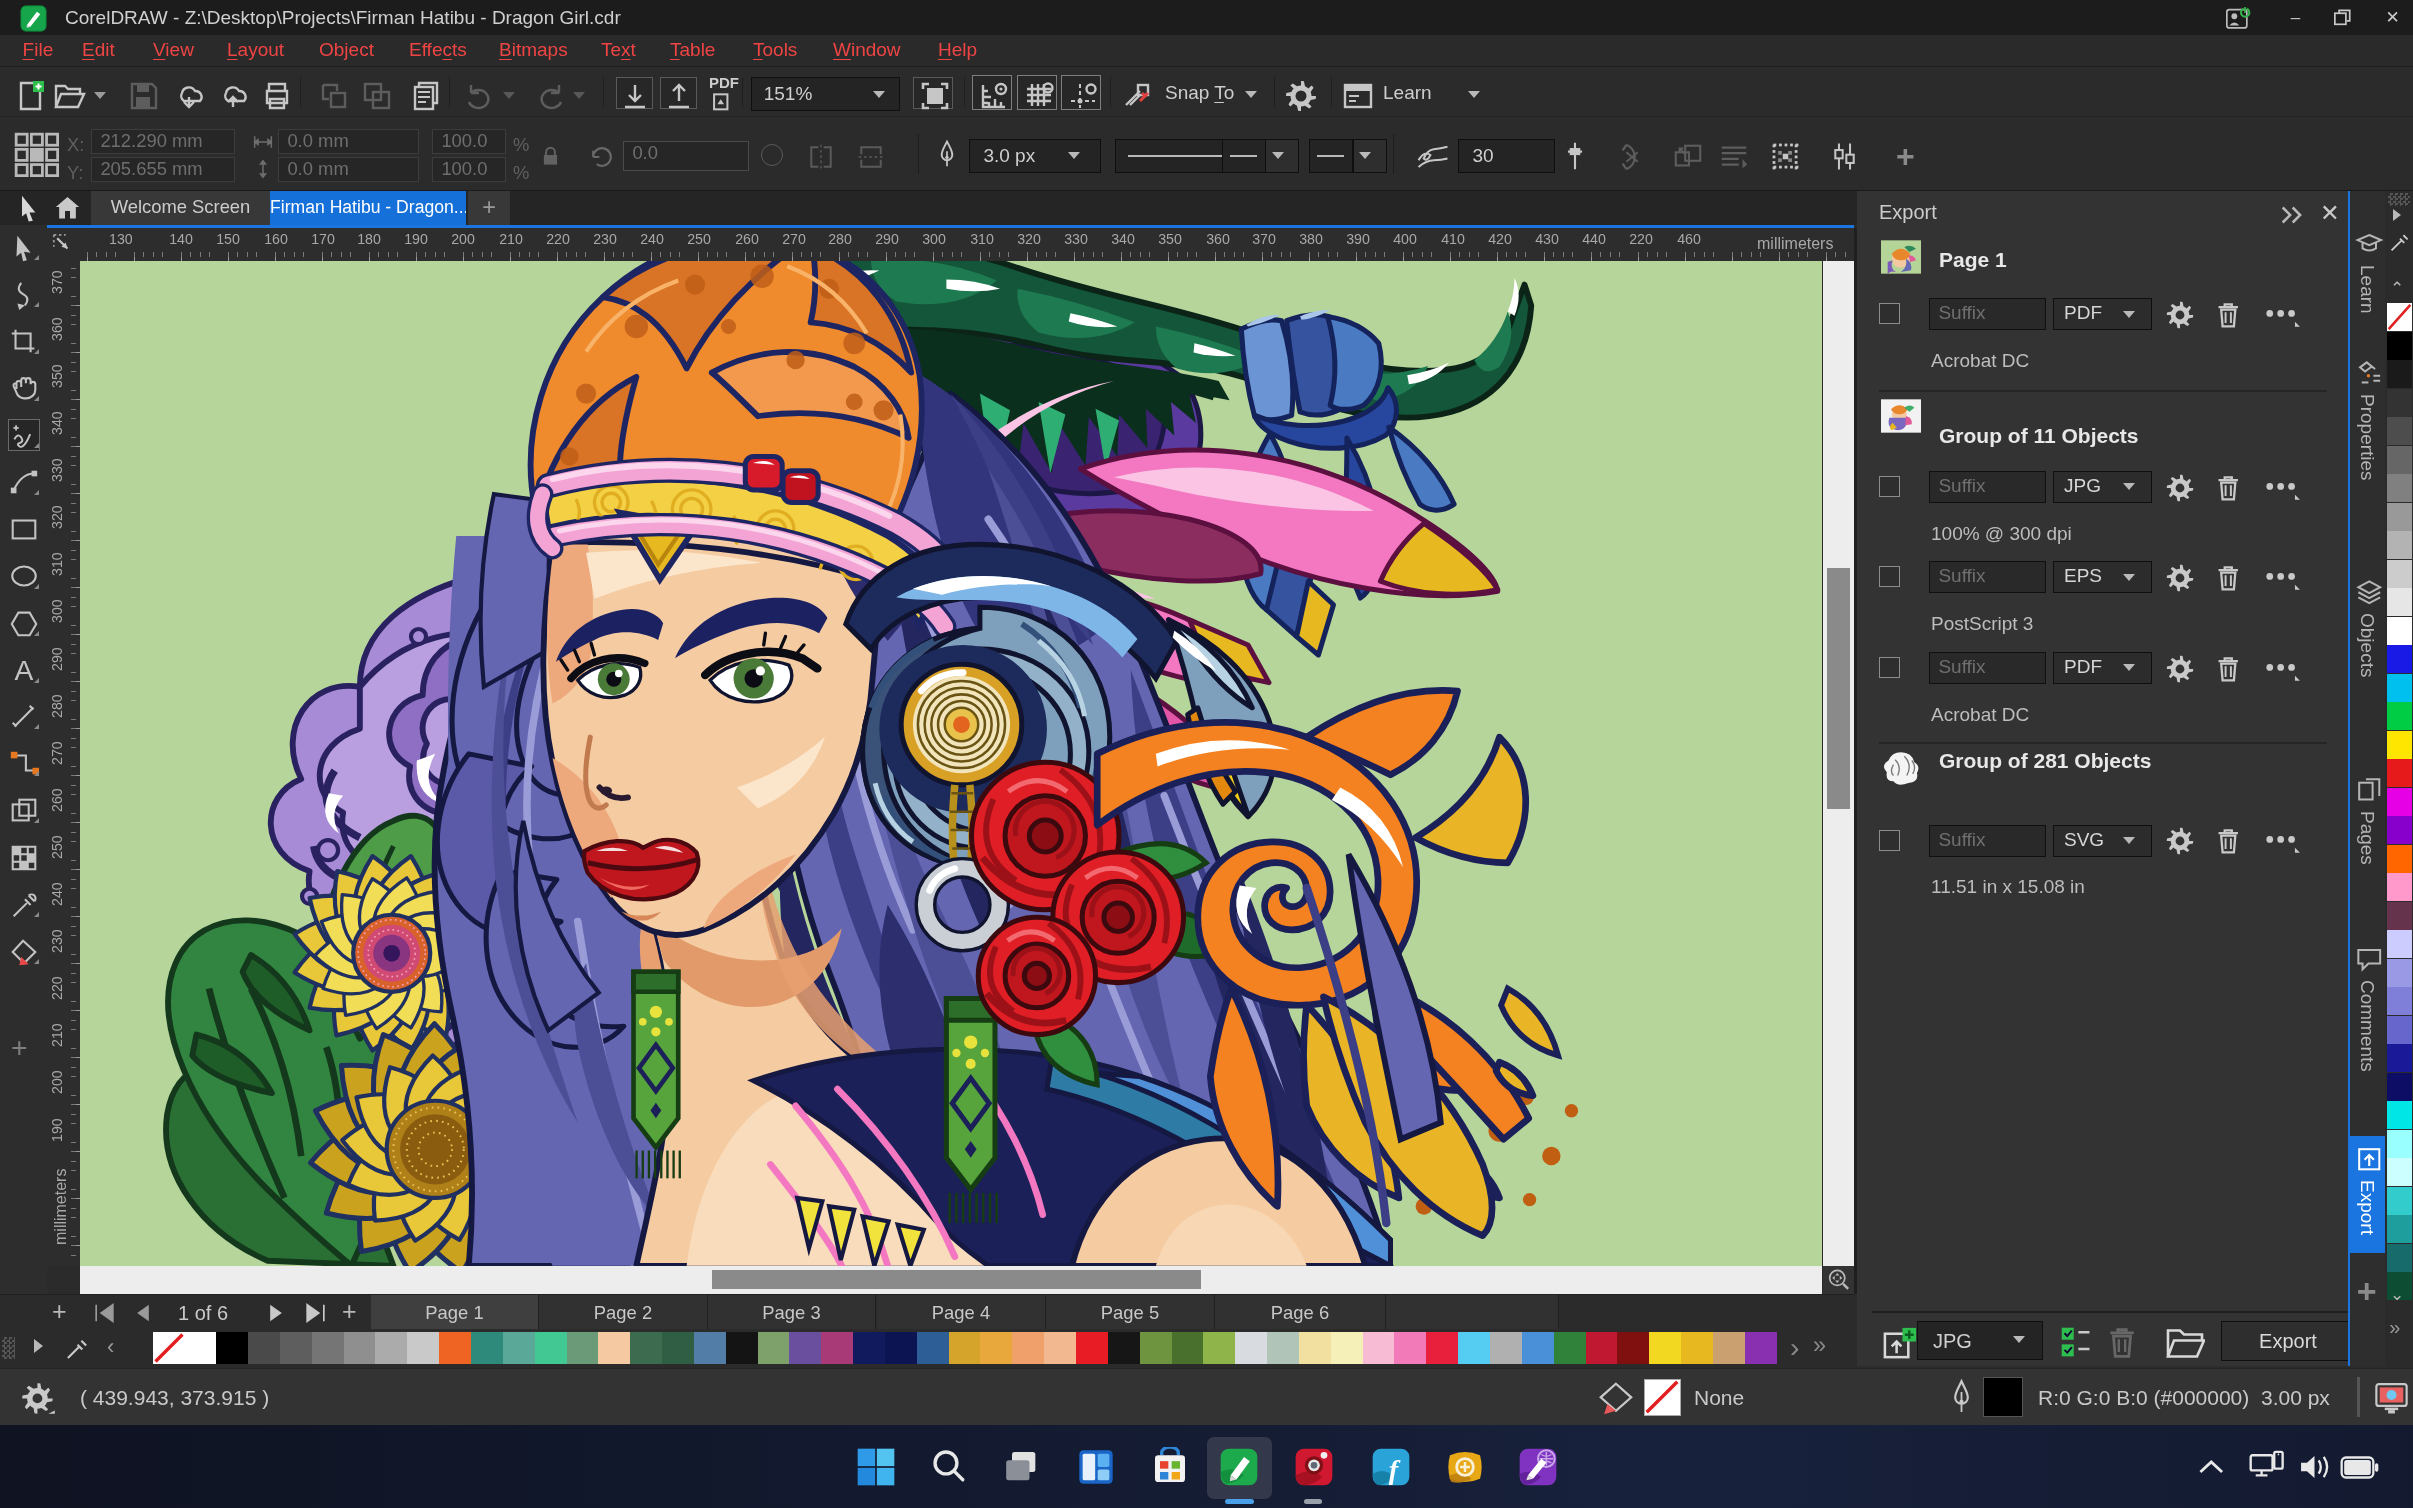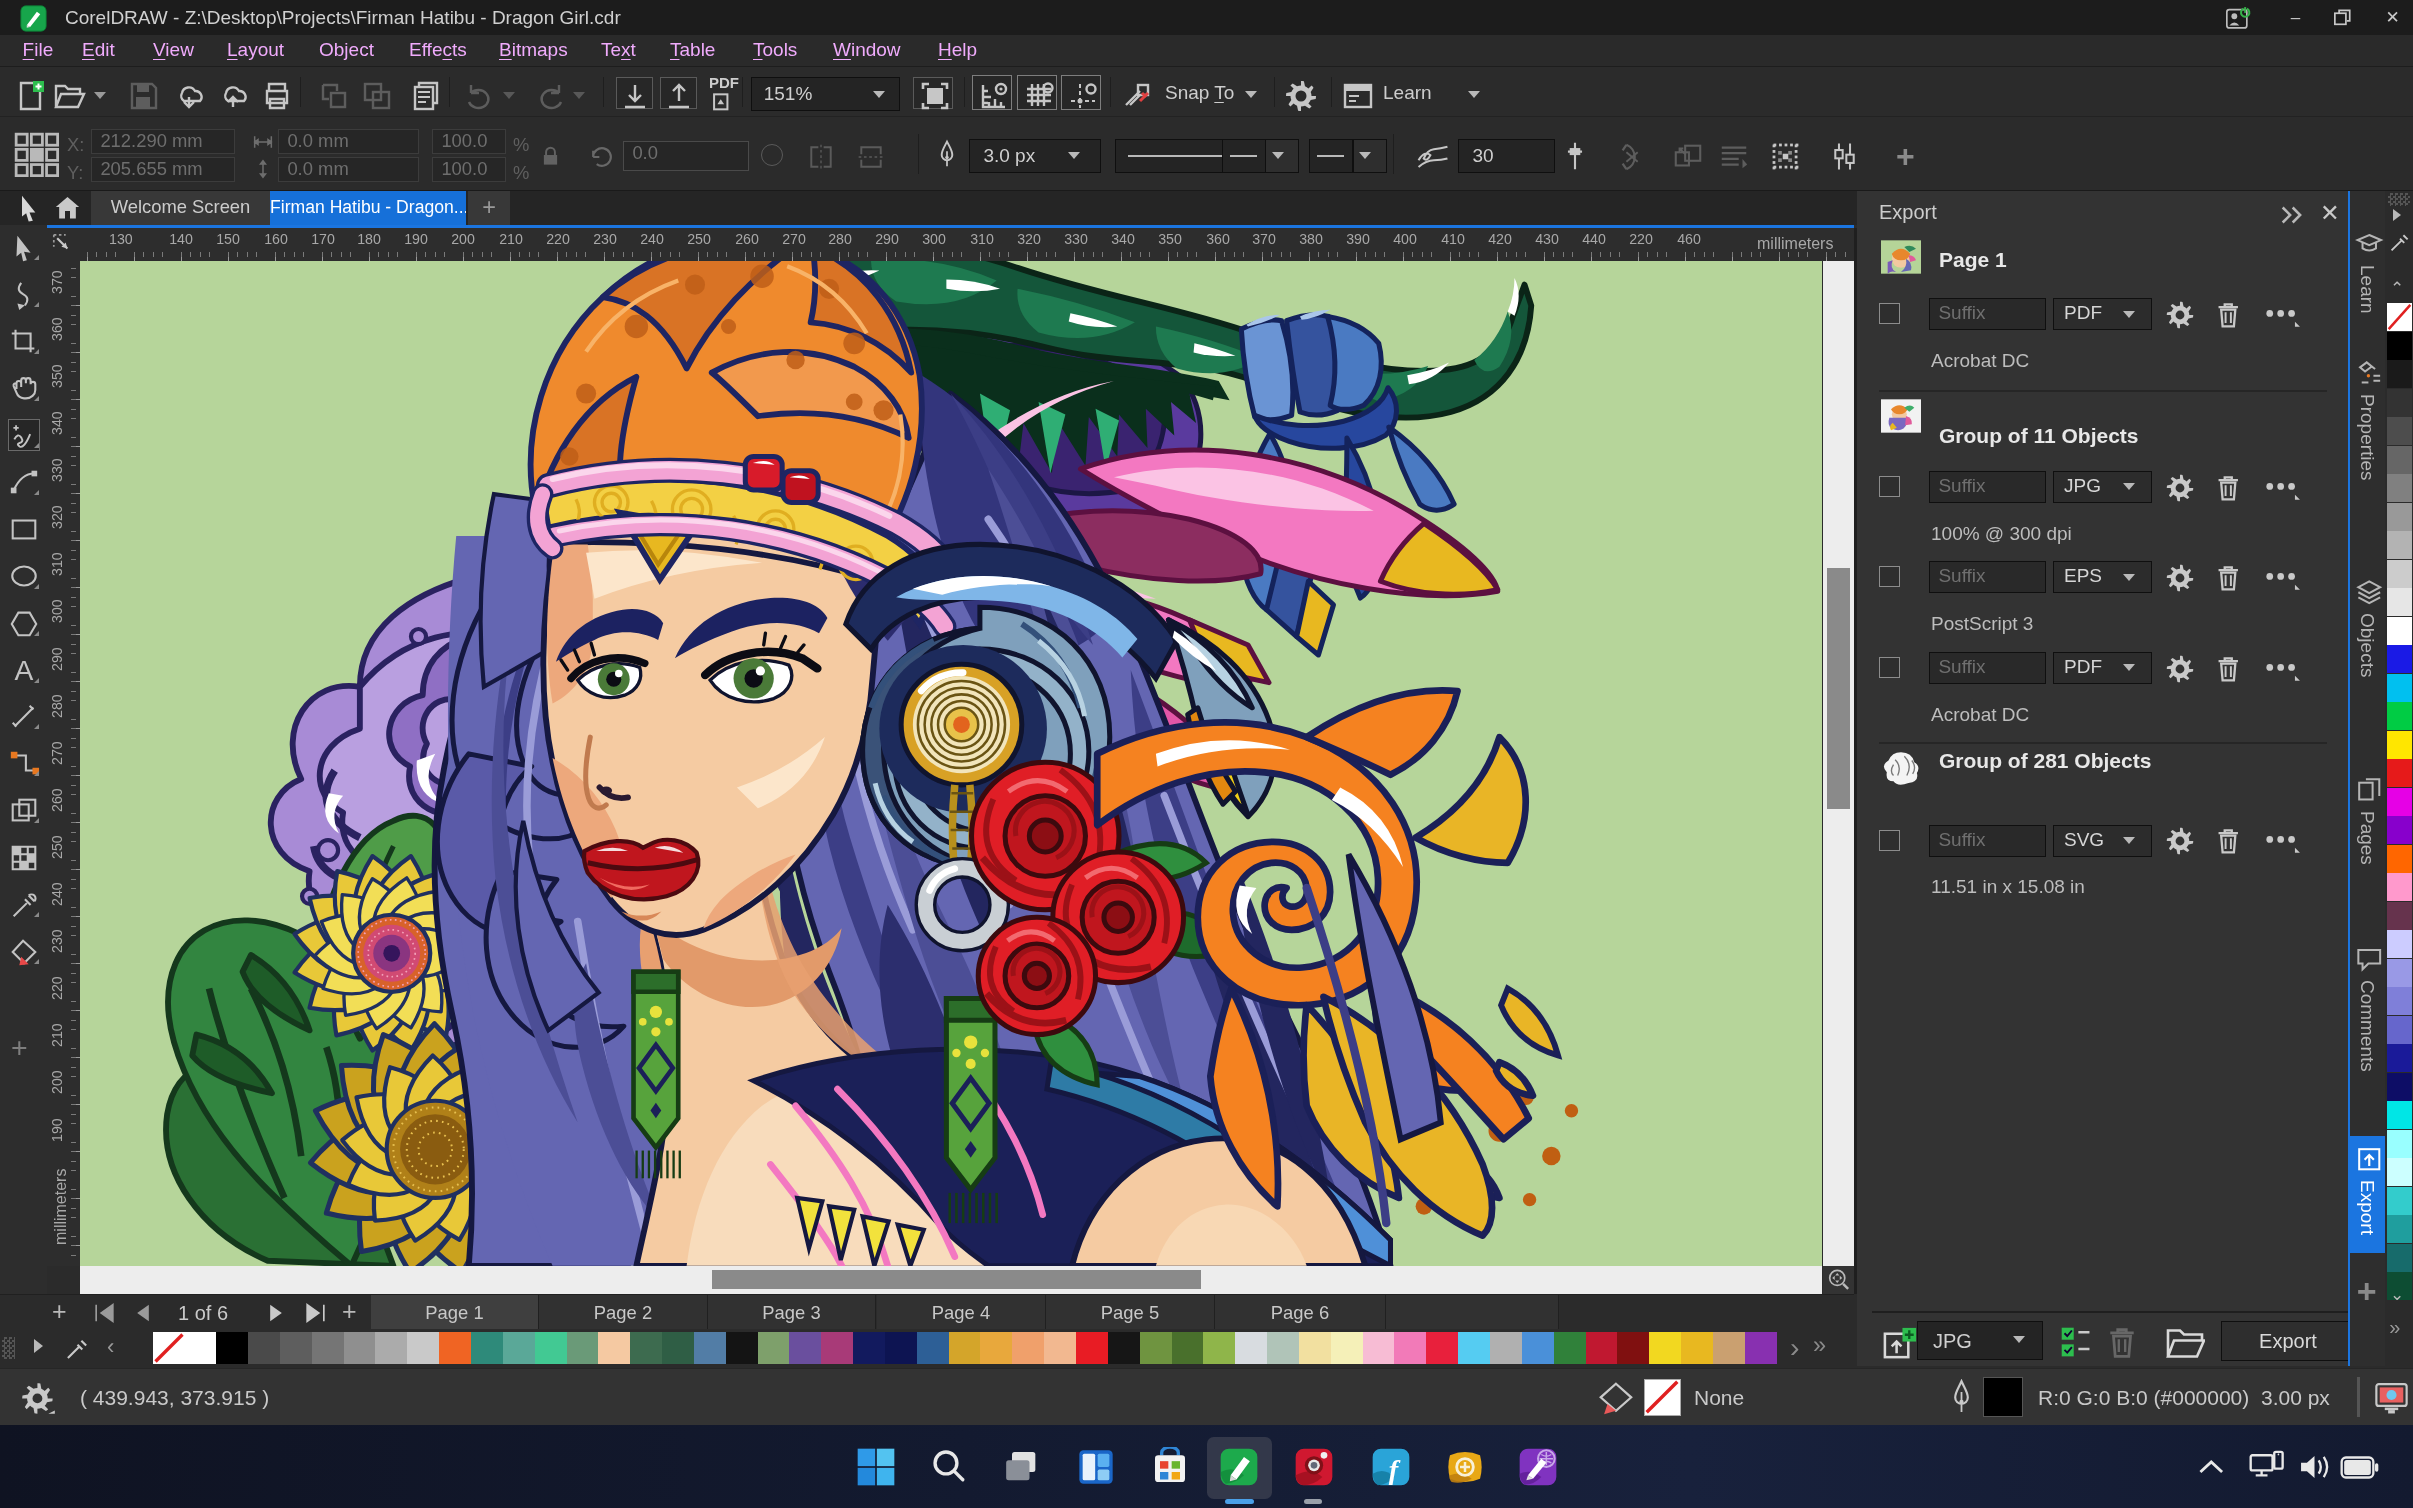--- a/index.html
+++ b/index.html
@@ -6,21 +6,21 @@
   html,body { width:2413px; height:1508px; overflow:hidden; background:#000; }
   body { font-family:"Liberation Sans", sans-serif; }
   #app { position:absolute; left:0; top:0; width:2413px; height:1508px; background:#2b2b2b; }
   .abs { position:absolute; }
   
   #titlebar { left:0; top:0; width:2413px; height:35px; background:#1c1c1c; color:#d6d6d6; }
   #titlebar .title { position:absolute; left:65px; top:6.7px; font-size:19px; color:#d0d0d0; }
   .winbtn { position:absolute; top:0; width:55px; height:35px; color:#c8c8c8; font-size:17px; text-align:center; line-height:35px; }
   
   #menubar { left:0; top:35px; width:2413px; height:32px; background:#2a2a2a; border-bottom:0.8px solid #1d1d1d; }
-  .menu-item { position:absolute; top:4.2px; font-size:19px; color:#f0abfc; }
+  .menu-item { position:absolute; top:4.2px; font-size:19px; color:#ef4444; }
   .menu-item u { text-decoration:underline; text-underline-offset:3.4px; }
   
   #toolbar { left:0; top:67px; width:2413px; height:50px; background:#2b2b2b; border-bottom:0.8px solid #222; }
   .tbsep { position:absolute; top:10px; width:0.8px; height:30px; background:#1e1e1e; }
   .combo { position:absolute; background:#242424; border:0.8px solid #0f0f0f; color:#cfcfcf; }
   .caret { position:absolute; width:0; height:0; border-left:6.7px solid transparent; border-right:6.7px solid transparent; border-top:7.5px solid #b9b9b9; }
   .icon { position:absolute; }
   .dim { opacity:0.32; }
   .tbtext { position:absolute; color:#cdcdcd; font-size:19px; }
   .boxed { border:0.8px solid #5a5a5a; background:#272727; }

